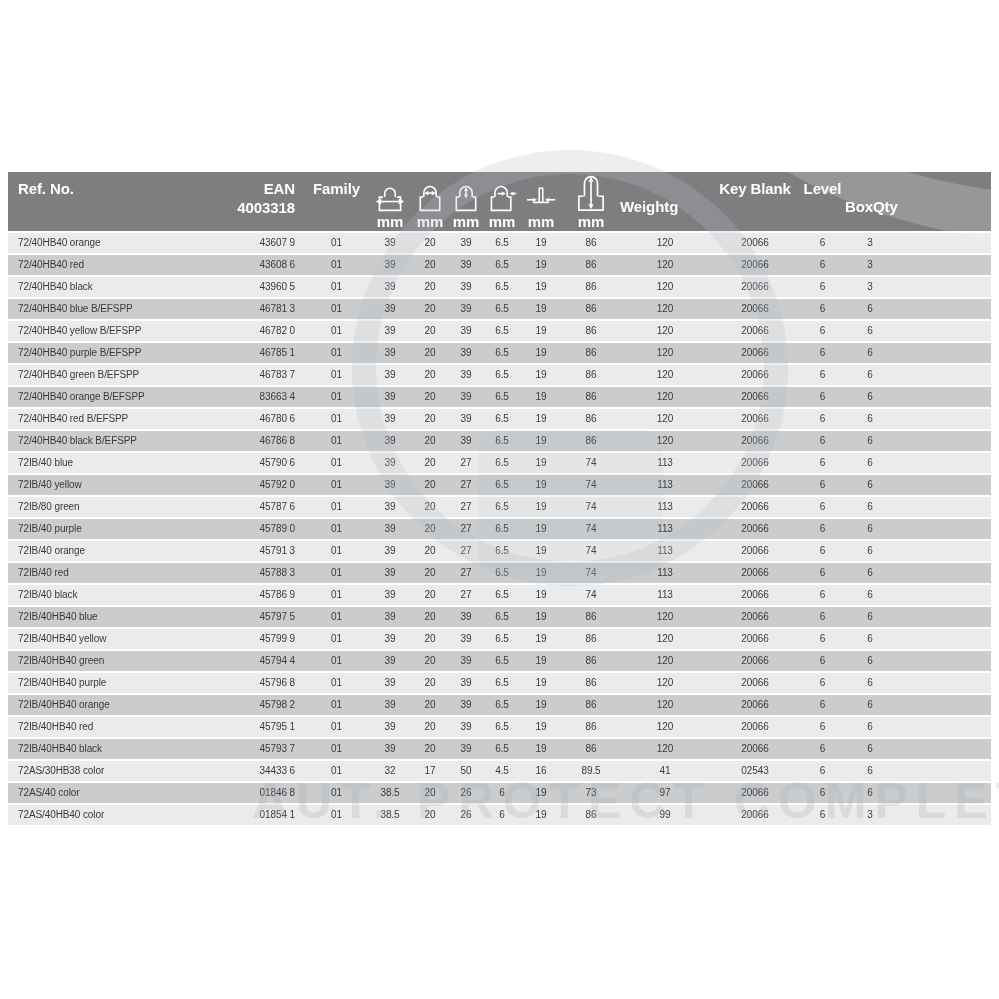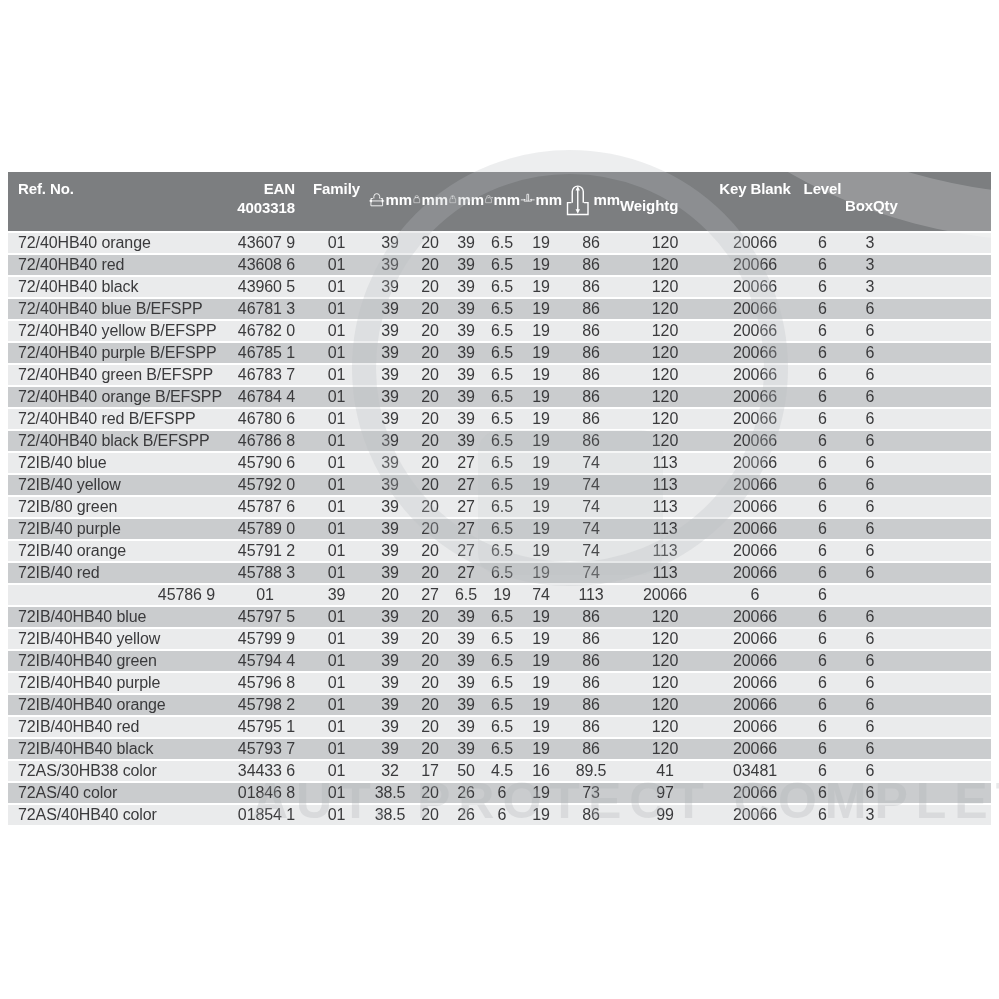--- a/index.html
+++ b/index.html
@@ -33,31 +33,31 @@
     font-weight:bold;
     font-size:15px;
     letter-spacing:-0.1px;
   }
   .hcell{padding-top:7px;line-height:19px;}
   .hcell.ref{padding-left:10px;}
   .hcell.right{display:flex;flex-direction:column;align-items:flex-end;padding-right:10px;text-align:right;}
   .hcell.center{text-align:center;}
   .hcell.two-line{display:flex;flex-direction:row;align-items:center;}
   .icon-cell{
-    display:flex;align-items:center;justify-content:flex-end;
+    display:flex;flex-direction:column;align-items:center;justify-content:flex-end;
     padding:0 0 4px 0;
   }
   .icon-cell svg{display:block;margin-bottom:1px;}
   .mm{font-size:15px;font-weight:bold;line-height:15px;}
 
   
   .tbody .grid-row{
     height:20px;
     margin-top:2px;
-    font-size:16px;
+    font-size:10px;
     letter-spacing:-0.1px;
     color:var(--text);
     align-items:center;
   }
   .tbody .grid-row:nth-child(odd){background:var(--row-light);}
   .tbody .grid-row:nth-child(even){background:var(--row-dark);}
   .cell{line-height:20px;height:20px;overflow:hidden;white-space:nowrap;}
   .cell.ref{padding-left:10px;}
   .cell.ean{text-align:right;padding-right:10px;}
   .cell.center{text-align:center;}
@@ -293,21 +293,21 @@
     <div class="cell center">19</div>
     <div class="cell center">86</div>
     <div class="cell center">120</div>
     <div class="cell center">20066</div>
     <div class="cell center">6</div>
     <div class="cell center">6</div>
     <div class="cell"></div>
   </div>
         <div class="grid-row trow">
     <div class="cell ref">72/40HB40 orange B/EFSPP</div>
-    <div class="cell ean">46784 4</div>
+    <div class="cell ean">83663 4</div>
     <div class="cell center">01</div>
     <div class="cell center">39</div>
     <div class="cell center">20</div>
     <div class="cell center">39</div>
     <div class="cell center">6.5</div>
     <div class="cell center">19</div>
     <div class="cell center">86</div>
     <div class="cell center">120</div>
     <div class="cell center">20066</div>
     <div class="cell center">6</div>
@@ -405,21 +405,21 @@
     <div class="cell center">19</div>
     <div class="cell center">74</div>
     <div class="cell center">113</div>
     <div class="cell center">20066</div>
     <div class="cell center">6</div>
     <div class="cell center">6</div>
     <div class="cell"></div>
   </div>
         <div class="grid-row trow">
     <div class="cell ref">72IB/40 orange</div>
-    <div class="cell ean">45791 2</div>
+    <div class="cell ean">45791 3</div>
     <div class="cell center">01</div>
     <div class="cell center">39</div>
     <div class="cell center">20</div>
     <div class="cell center">27</div>
     <div class="cell center">6.5</div>
     <div class="cell center">19</div>
     <div class="cell center">74</div>
     <div class="cell center">113</div>
     <div class="cell center">20066</div>
     <div class="cell center">6</div>
@@ -436,20 +436,21 @@
     <div class="cell center">6.5</div>
     <div class="cell center">19</div>
     <div class="cell center">74</div>
     <div class="cell center">113</div>
     <div class="cell center">20066</div>
     <div class="cell center">6</div>
     <div class="cell center">6</div>
     <div class="cell"></div>
   </div>
         <div class="grid-row trow">
+    <div class="cell ref">72IB/40 black</div>
     <div class="cell ean">45786 9</div>
     <div class="cell center">01</div>
     <div class="cell center">39</div>
     <div class="cell center">20</div>
     <div class="cell center">27</div>
     <div class="cell center">6.5</div>
     <div class="cell center">19</div>
     <div class="cell center">74</div>
     <div class="cell center">113</div>
     <div class="cell center">20066</div>
@@ -573,21 +574,21 @@
     <div class="cell ref">72AS/30HB38 color</div>
     <div class="cell ean">34433 6</div>
     <div class="cell center">01</div>
     <div class="cell center">32</div>
     <div class="cell center">17</div>
     <div class="cell center">50</div>
     <div class="cell center">4.5</div>
     <div class="cell center">16</div>
     <div class="cell center">89.5</div>
     <div class="cell center">41</div>
-    <div class="cell center">03481</div>
+    <div class="cell center">02543</div>
     <div class="cell center">6</div>
     <div class="cell center">6</div>
     <div class="cell"></div>
   </div>
         <div class="grid-row trow">
     <div class="cell ref">72AS/40 color</div>
     <div class="cell ean">01846 8</div>
     <div class="cell center">01</div>
     <div class="cell center">38.5</div>
     <div class="cell center">20</div>

